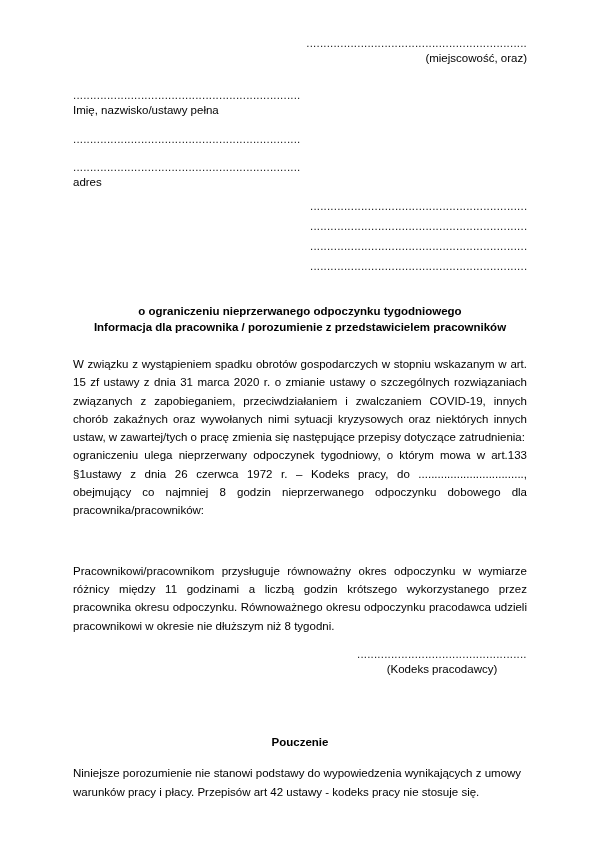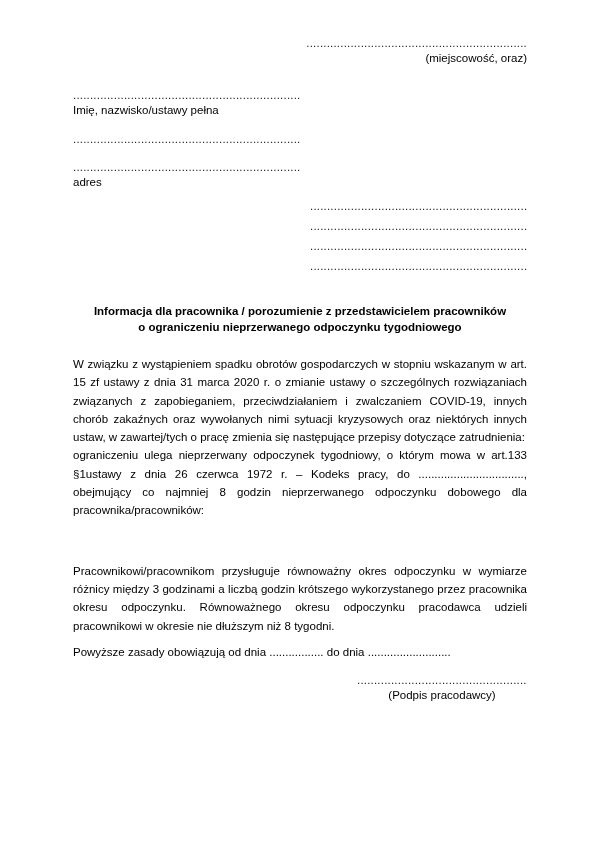--- a/index.html
+++ b/index.html
@@ -106,33 +106,34 @@
     </div>
 
     <div class="recipient-block">
       <div class="dots">....................................................................</div>
       <div class="dots">....................................................................</div>
       <div class="dots">....................................................................</div>
       <div class="dots">....................................................................</div>
     </div>
 
     <div class="doc-title">
+      <div>o ograniczeniu nieprzerwanego odpoczynku tygodniowego</div>
       <div>Informacja dla pracownika / porozumienie z przedstawicielem pracowników</div>
-      <div>o ograniczeniu nieprzerwanego odpoczynku tygodniowego</div>
     </div>
 
     <div class="body-block">
       <p class="para-justify">W związku z wystąpieniem spadku obrotów gospodarczych w stopniu wskazanym w art. 15 zf ustawy z dnia 31 marca 2020 r. o zmianie ustawy o szczególnych rozwiązaniach związanych z zapobieganiem, przeciwdziałaniem i zwalczaniem COVID-19, innych chorób zakaźnych oraz wywołanych nimi sytuacji kryzysowych oraz niektórych innych ustaw, w zawartej/tych o pracę zmienia się następujące przepisy dotyczące zatrudnienia:</p>
       <p class="para-justify">ograniczeniu ulega nieprzerwany odpoczynek tygodniowy, o którym mowa w art.133 §1ustawy z dnia 26 czerwca 1972 r. – Kodeks pracy, do ................................., obejmujący co najmniej 8 godzin nieprzerwanego odpoczynku dobowego dla pracownika/pracowników:</p>
     </div>
 
-    <p class="para-equivalent para-justify">Pracownikowi/pracownikom przysługuje równoważny okres odpoczynku w wymiarze różnicy między 3 godzinami a liczbą godzin krótszego wykorzystanego przez pracownika okresu odpoczynku. Równoważnego okresu odpoczynku pracodawca udzieli pracownikowi w okresie nie dłuższym niż 8 tygodni.</p>
+    <p class="para-equivalent para-justify">Pracownikowi/pracownikom przysługuje równoważny okres odpoczynku w wymiarze różnicy między 11 godzinami a liczbą godzin krótszego wykorzystanego przez pracownika okresu odpoczynku. Równoważnego okresu odpoczynku pracodawca udzieli pracownikowi w okresie nie dłuższym niż 8 tygodni.</p>
 
-    <p class="validity-line">Powyższe zasady obowiązują od dnia ................. do dnia ..........................</p>
 
     <div class="signature-block">
       <div class="dots">....................................................</div>
-      <div>(Podpis pracodawcy)</div>
+      <div>(Kodeks pracodawcy)</div>
     </div>
 
+    <div class="notice-heading">Pouczenie</div>
+    <p class="notice-text">Niniejsze porozumienie nie stanowi podstawy do wypowiedzenia wynikających z umowy warunków pracy i płacy. Przepisów art 42 ustawy - kodeks pracy nie stosuje się.</p>
 
   </div>
 </div>
 
 </body></html>

